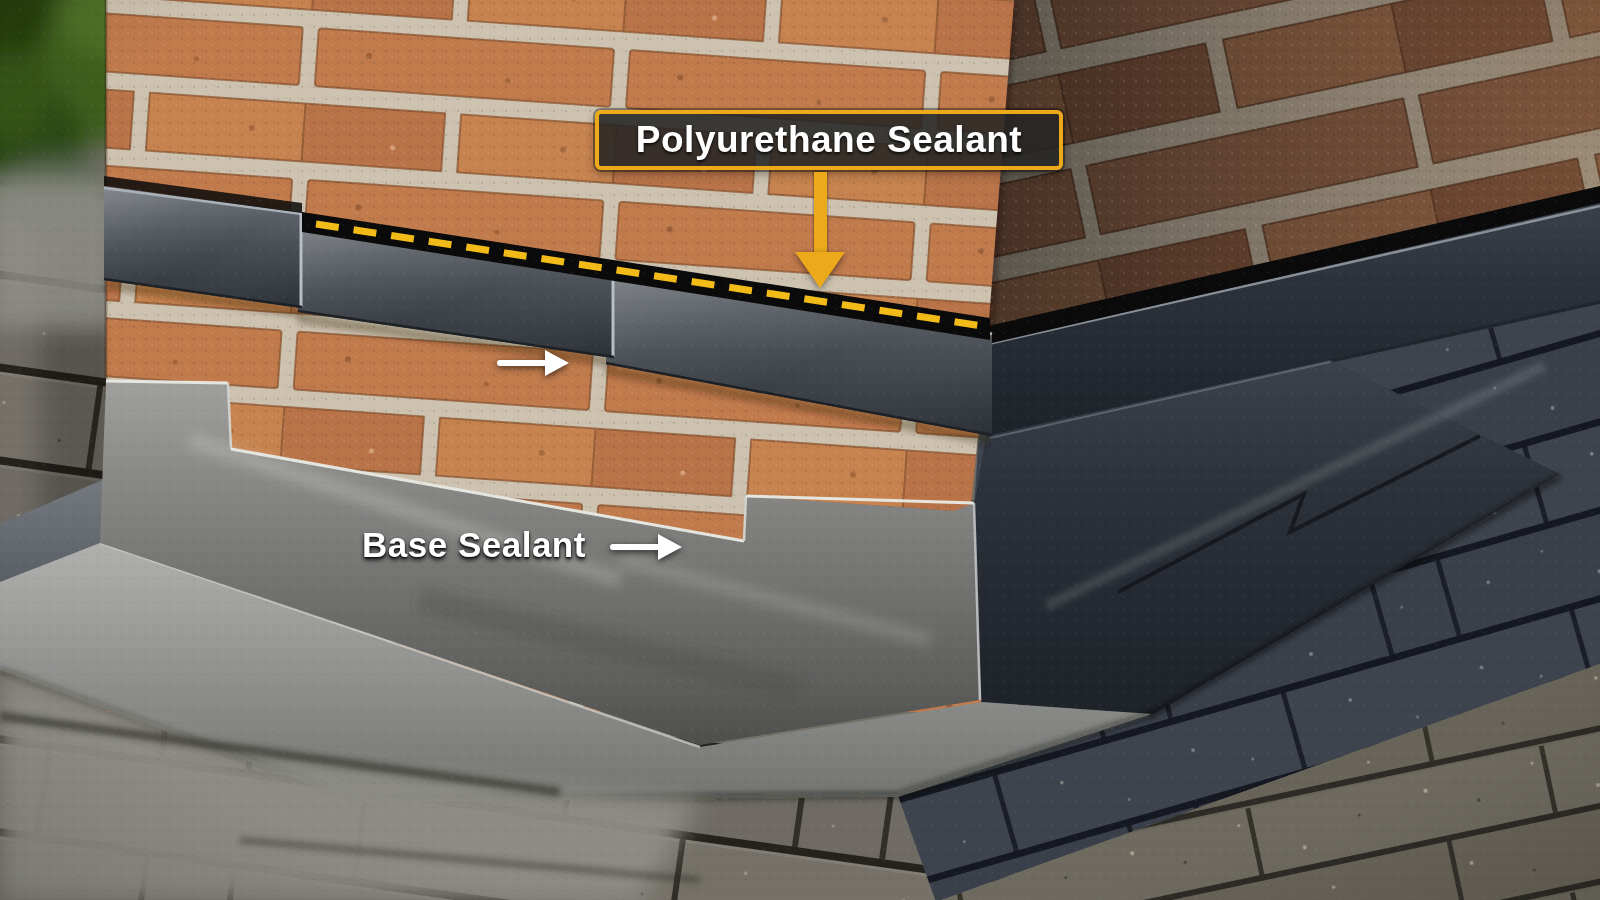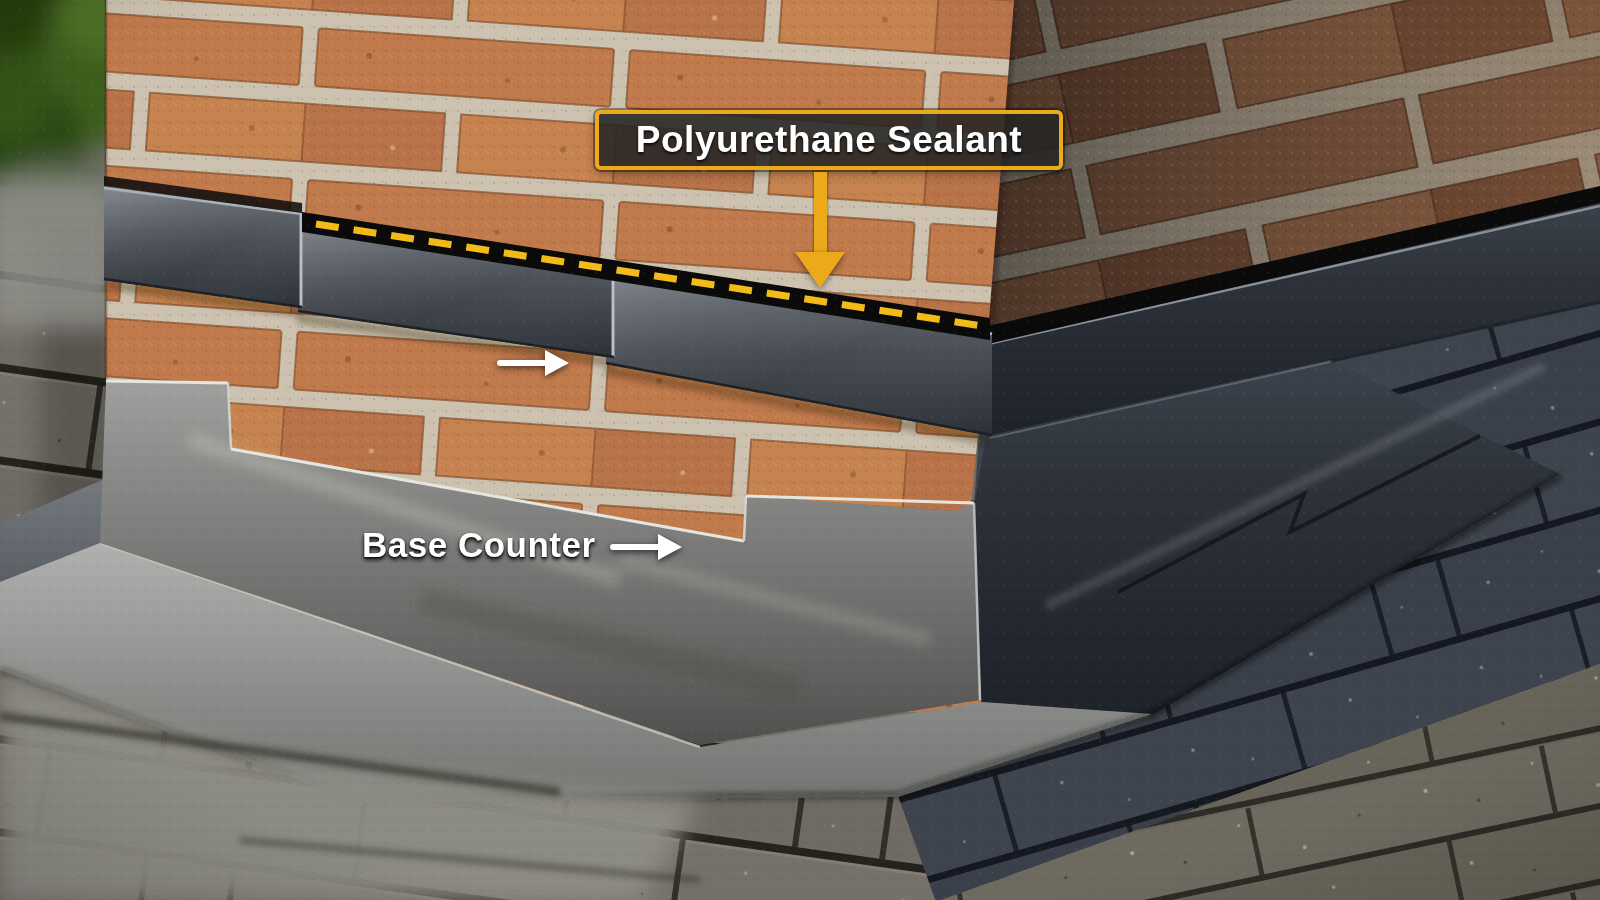--- a/index.html
+++ b/index.html
@@ -293,19 +293,19 @@
   <div>
     <div class="arrow-down-shaft"></div>
     <div class="arrow-down-head"></div>
   </div>
 
   <div class="arrow-right" id="counter-arrow">
     <div class="shaft"></div>
     <div class="head"></div>
   </div>
 
-  <div class="label" id="base-label">Base Counter</div>
+  <div class="label" id="base-label">Base Sealant</div>
   <div class="arrow-right" id="base-arrow">
     <div class="shaft"></div>
     <div class="head"></div>
   </div>
 
 </div>
 
 </body></html>

